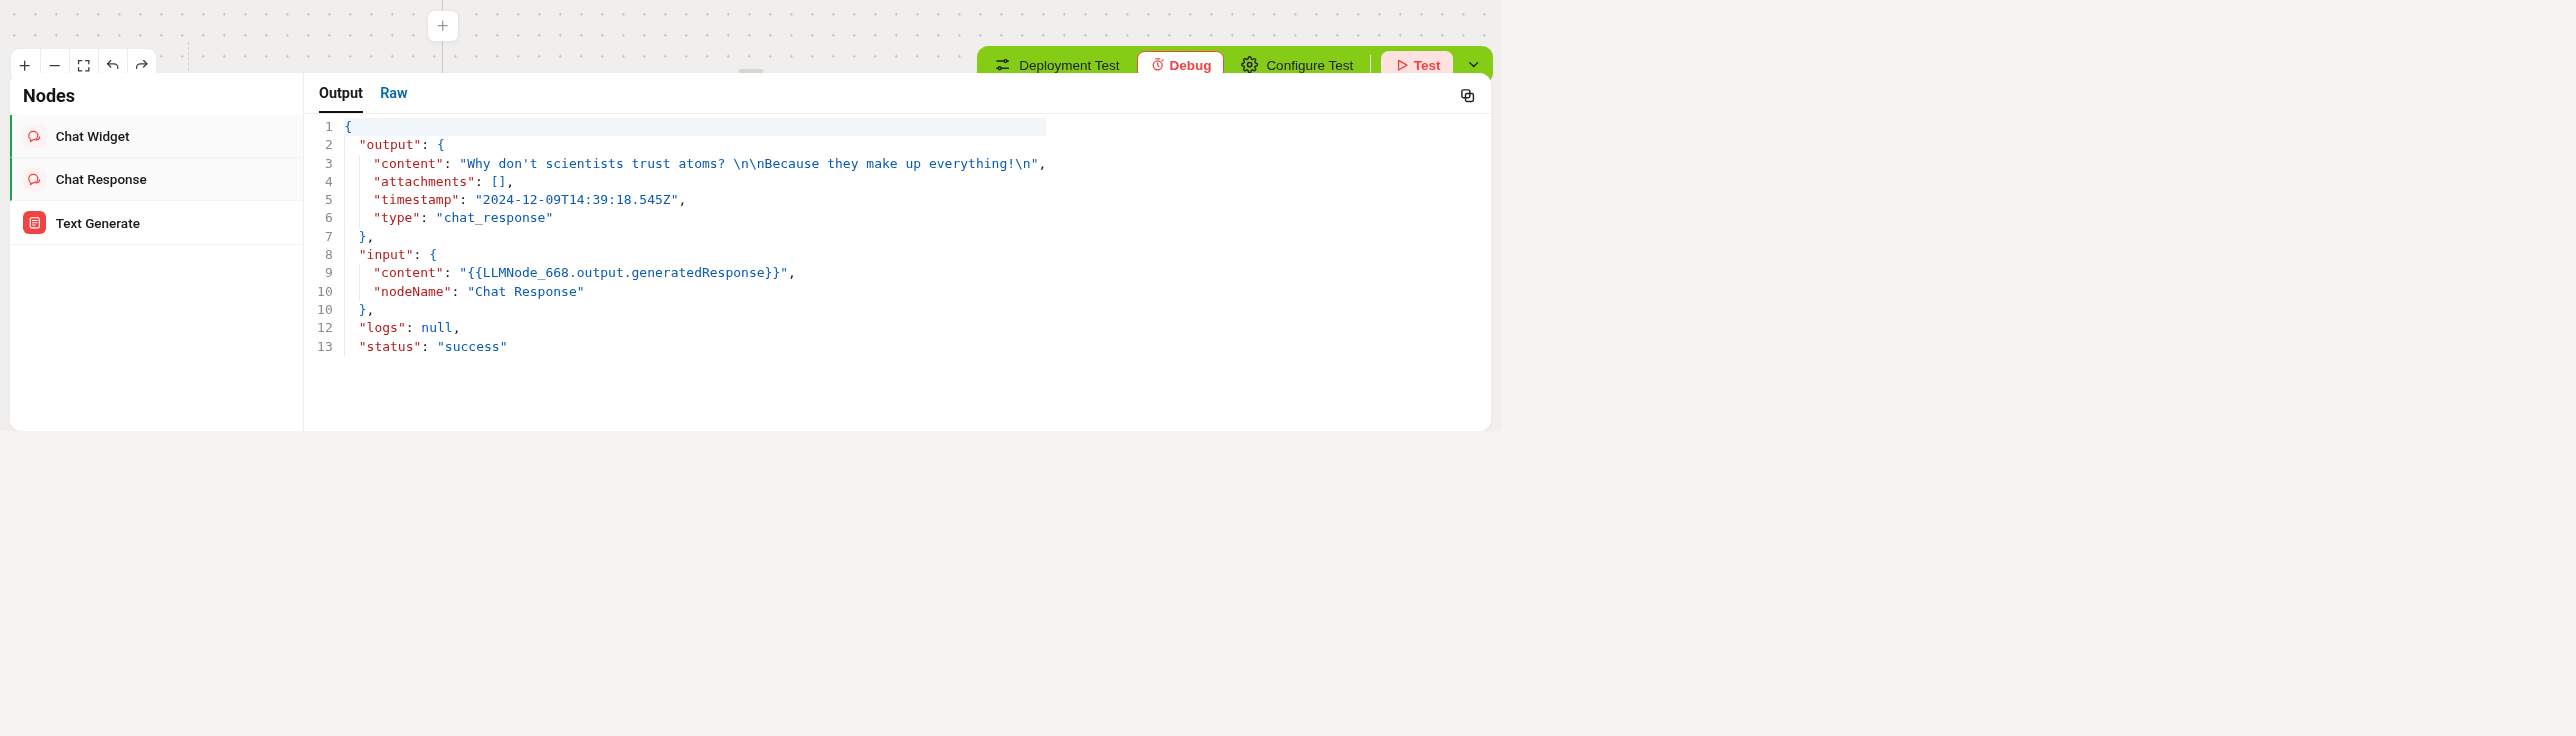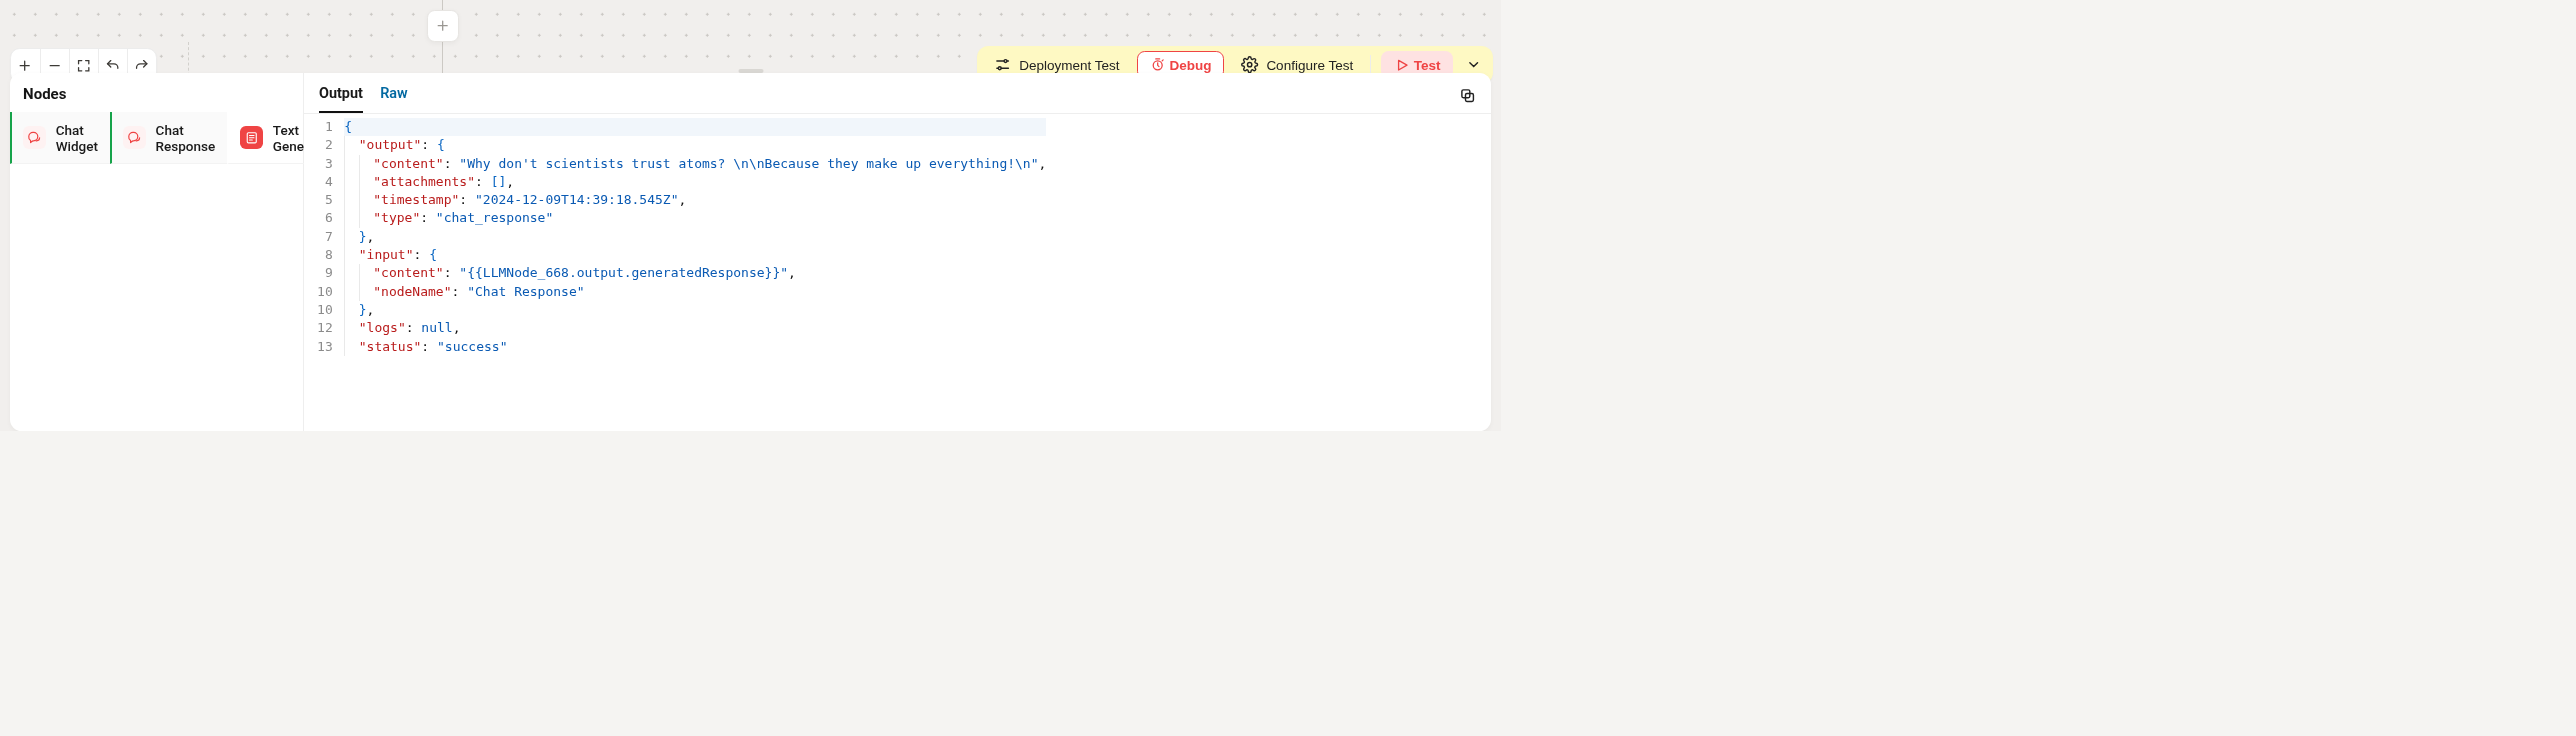--- a/index.html
+++ b/index.html
@@ -57,21 +57,21 @@
     width: 29px;
     display: flex; align-items: center; justify-content: center;
     color: #3c3a36;
     cursor: pointer;
   }
   .toolbox .sepbtn { border-left: 1px solid #ececec; }
 
   
   .actionbar {
     position: absolute; top: 46px; right: 7.7px;
-    background: #fef9c3; border-radius: 11.5px;
+    background: #84cc16; border-radius: 11.5px;
     display: flex; align-items: center; gap: 9.6px;
     padding: 5.8px 9.6px;
     box-shadow: 0 1px 1.9px rgba(0,0,0,.04);
     height: 38px;
   }
   .actionbar .ghost {
     display: flex; align-items: center; gap: 7.7px;
     background: transparent; border: 0; color: #222; cursor: pointer;
     font-size: 13.5px; padding: 5.8px 7.7px; border-radius: 7.7px;
     font-weight: 500;
@@ -88,22 +88,22 @@
   .chevwrap { width:21px; display:flex; align-items:center; justify-content:center; color:#222; cursor:pointer; }
 
   
   .panel {
     position: absolute; left: 9.6px; right: 9.6px; top: 73px; bottom: 0;
     background: #fff; border-radius: 11.5px;
     box-shadow: 0 1.9px 5.8px rgba(0,0,0,.04);
     display: flex; overflow: hidden;
   }
   .sidebar { width: 294px; border-right: 1px solid #eee; display:flex; flex-direction:column; }
-  .sidebar h4 { margin: 0; padding: 11.5px 13.5px 9.6px; font-size: 15px; font-weight: 700; color:#151515; }
-  .nodes { display:flex; flex-direction:row; }
+  .sidebar h4 { margin: 0; padding: 11.5px 13.5px 9.6px; font-size: 18px; font-weight: 700; color:#151515; }
+  .nodes { display:flex; flex-direction:column; }
   .node {
     display:flex; align-items:center; gap:9.6px;
     padding: 9.6px 11.5px; cursor:pointer;
     border-left: 2.9px solid transparent;
     font-size: 13.5px; color:#1a1a1a; font-weight: 500;
     border-bottom: 1px solid #f3f3f3;
   }
   .node.sel { border-left-color:#16a34a; background:#fafafa; }
   .node .nicon {
     width: 23px; height: 23px; border-radius: 5.8px;

